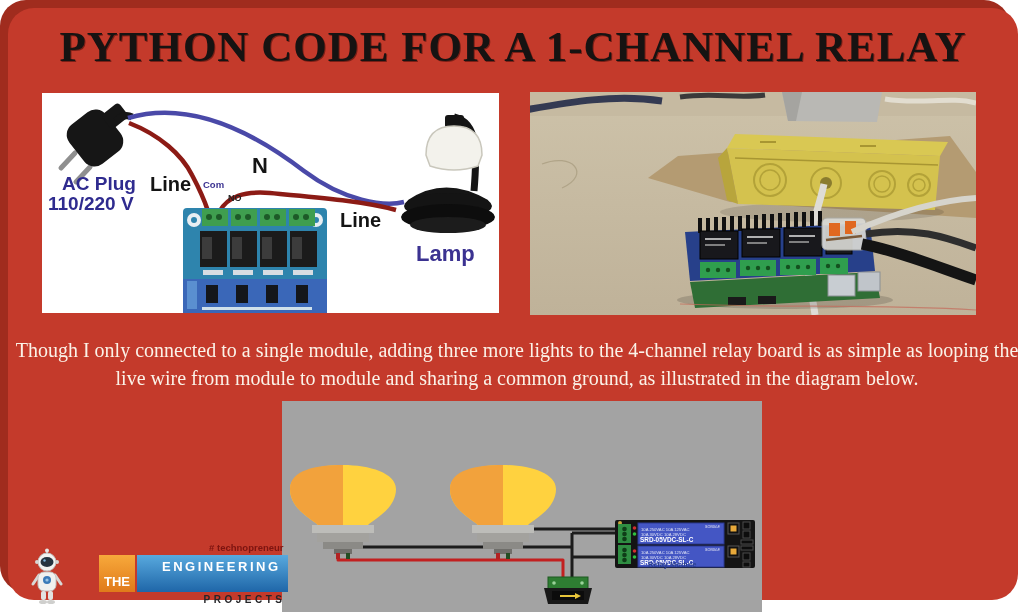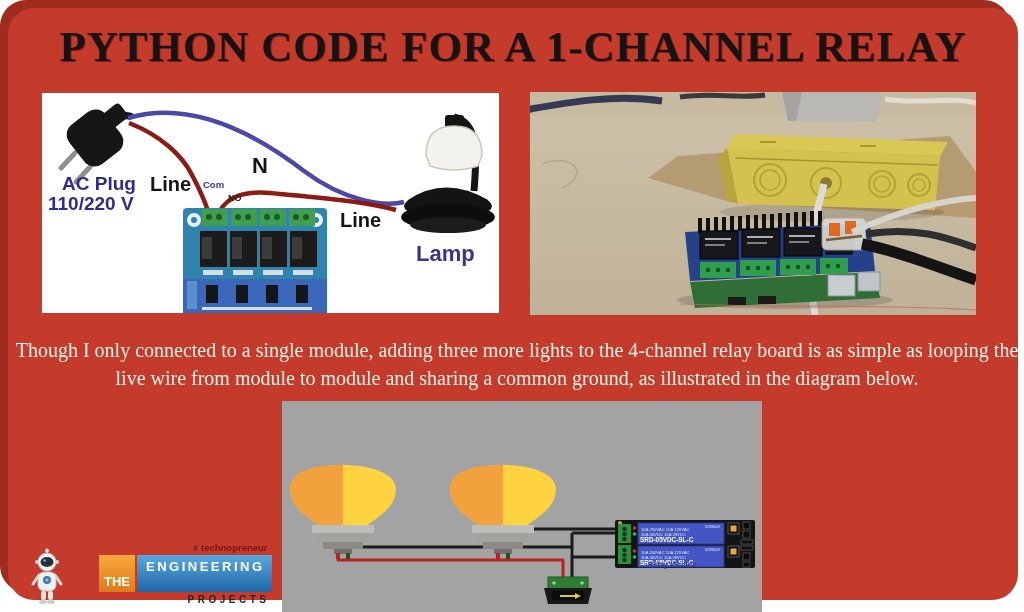--- a/index.html
+++ b/index.html
@@ -23,21 +23,21 @@
   .logo { position:absolute; left:22px; top:534px; display:flex; align-items:flex-start; }
   .robot-wrap { width:34px; height:58px; margin-top:6px; }
   .logo-right { margin-left:3px; }
   .tagline { text-align:right; padding-right:4px; font-size:9.5px; font-weight:bold;
              color:#7d1410; height:13px; }
   .logo-boxes { display:flex; }
   .box-the { display:inline-block; background:linear-gradient(#f7a93b,#e07a1a);
              color:#fff; font-weight:bold; font-size:13px; padding:19px 5px 3px 5px;margin-left:32px; }
   .box-eng { display:inline-block; background:linear-gradient(#58a9de,#1f66a8);
              color:#fff; font-weight:bold; font-size:13px; letter-spacing:2.5px;
-             padding:4px 7px 3px 9px; margin-left:2px; }
+             padding:4px 7px 3px 25px; margin-left:2px; }
   .projects { text-align:right; font-weight:bold; font-size:10px; letter-spacing:3.5px;
               color:#26262a; margin-top:2px; padding-right:2px; }
   text { font-family:"Liberation Sans", sans-serif; }
 </style>
 </head>
 <body>
 
 <div class="stage">
   <div class="panel">
 

